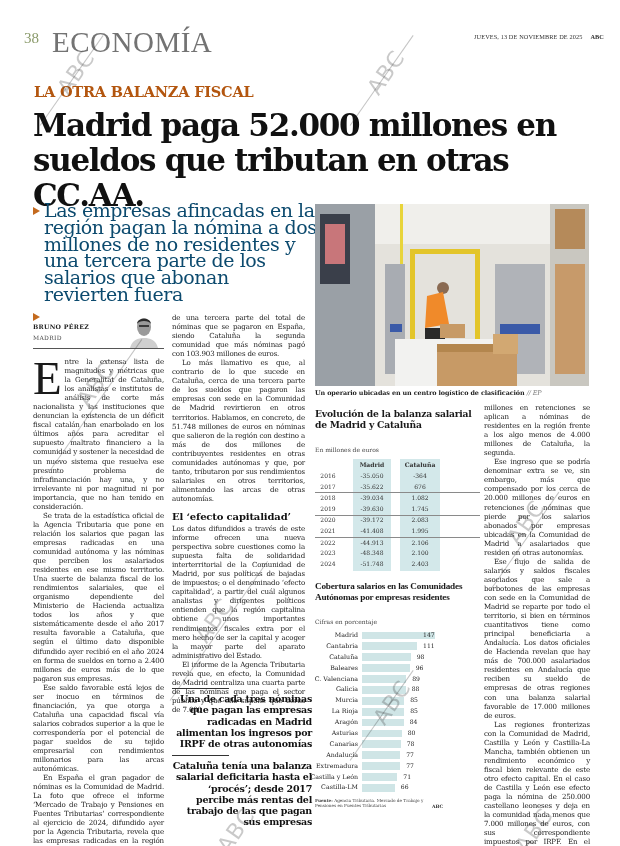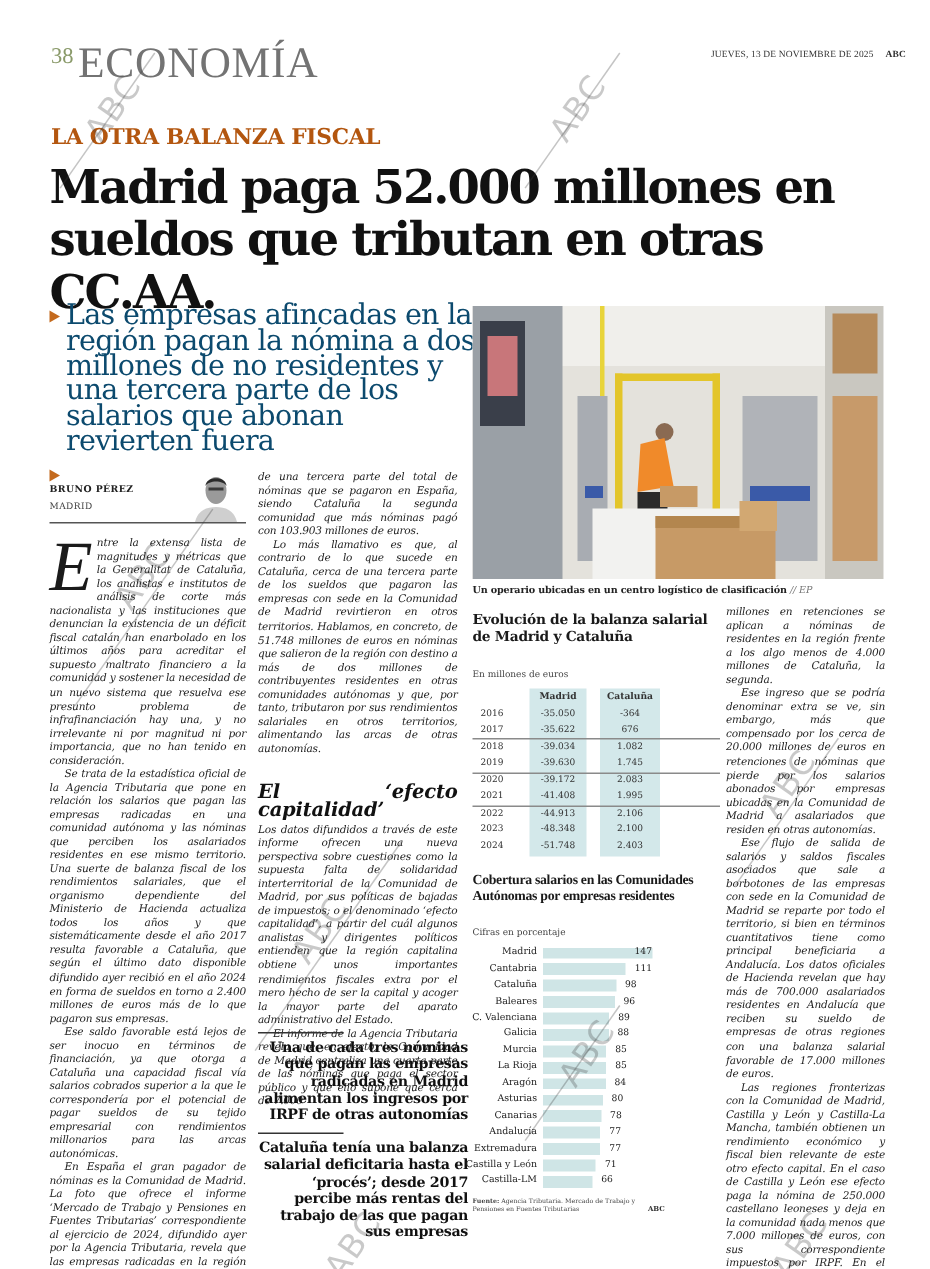--- a/index.html
+++ b/index.html
@@ -2,21 +2,21 @@
 <html><head>
 <meta charset="utf-8">
 <style>
   * { box-sizing: border-box; margin: 0; padding: 0; }
   html, body { width: 620px; height: 846px; background: #ffffff; overflow: hidden; }
   body { position: relative; font-family: "DejaVu Serif", serif; color: #1a1a1a; }
 
   .abs { position: absolute; }
 
   
-  .page-num { left: 34px; top: 30px; font-family: "Liberation Serif", serif; font-size: 15px; color: #8a9a6a; }
+  .page-num { left: 24px; top: 30px; font-family: "Liberation Serif", serif; font-size: 15px; color: #8a9a6a; }
   .section-name { left: 52px; top: 26px; font-family: "Liberation Serif", serif; font-size: 29px; color: #737373; letter-spacing: 0.5px; }
   .dateline { left: 474px; top: 33px; font-family: "Liberation Serif", serif; font-size: 6.3px; color: #333; letter-spacing: 0.1px; }
   .dateline .brand { margin-left: 8px; font-weight: bold; }
 
   .kicker { left: 34px; top: 83px; font-family: "DejaVu Serif", serif; font-weight: bold; font-size: 14.5px; color: #b3560f; letter-spacing: -0.2px; }
 
   .headline { left: 33px; top: 108px; width: 570px; font-family: "DejaVu Serif", serif; font-weight: bold; font-size: 31px; line-height: 35px; letter-spacing: -1.3px; color: #111; }
 
   
   .deck { left: 33px; top: 202px; width: 285px; }
@@ -30,30 +30,30 @@
   .caption .credit { font-weight: normal; font-style: italic; color: #777; }
 
   
   .byline { left: 33px; top: 323px; }
   .byline-name { font-family: "DejaVu Serif", serif; font-weight: bold; font-size: 6.2px; letter-spacing: 0.3px; color: #222; }
   .byline-city { margin-top: 4px; font-family: "DejaVu Serif", serif; font-size: 6px; letter-spacing: 0.3px; color: #444; }
   .byline-rule { left: 33px; top: 348px; width: 131px; height: 1px; background: #555; }
   .avatar { left: 126px; top: 312px; width: 36px; height: 36px; }
 
   
-  .col { font-family: "DejaVu Serif", serif; font-size: 7.05px; line-height: 9.05px; color: #222; text-align: justify; letter-spacing: -0.15px; font-style: italic; }
+  .col { font-family: "DejaVu Serif", serif; font-size: 7.05px; line-height: 9.05px; color: #222; text-align: justify; letter-spacing: -0.15px; }
   .col p { text-indent: 10px; }
   .col p.noindent { text-indent: 0; }
   .col1 { left: 33px; top: 357px; width: 131px; }
   .col2 { left: 172px; top: 313px; width: 133px; }
   .col4 { left: 484px; top: 403px; width: 106px; }
 
   .dropcap { float: left; font-family: "Liberation Serif", serif; font-size: 47px; line-height: 38px; margin: 2px 3px 0 0; color: #1a1a1a; }
 
-  .subhead { font-family: "DejaVu Serif", serif; font-weight: bold; font-size: 13px; line-height: 12px; margin: 20px 0 1px; color: #111; }
+  .subhead { font-family: "DejaVu Serif", serif; font-weight: bold; font-size: 10px; line-height: 12px; margin: 8px 0 1px; color: #111; }
 
   
   .pull { left: 172px; width: 140px; font-family: "DejaVu Serif", serif; font-weight: bold; font-size: 9.5px; line-height: 11.3px; letter-spacing: -0.25px; color: #111; text-align: right; }
   .pull-rule { left: 172px; width: 57px; height: 1px; background: #333; }
 
   
   .g1-title { left: 315px; top: 408px; width: 160px; font-family: "DejaVu Serif", serif; font-weight: bold; font-size: 9.2px; line-height: 11.3px; color: #1a1a1a; letter-spacing: -0.2px; }
   .g1-sub { left: 315px; top: 446px; font-size: 6px; color: #444; }
   .tbl { left: 315px; top: 459px; width: 165px; }
   .tbl-col-bg { position: absolute; top: 0; height: 112px; background: #d3e8ea; }

